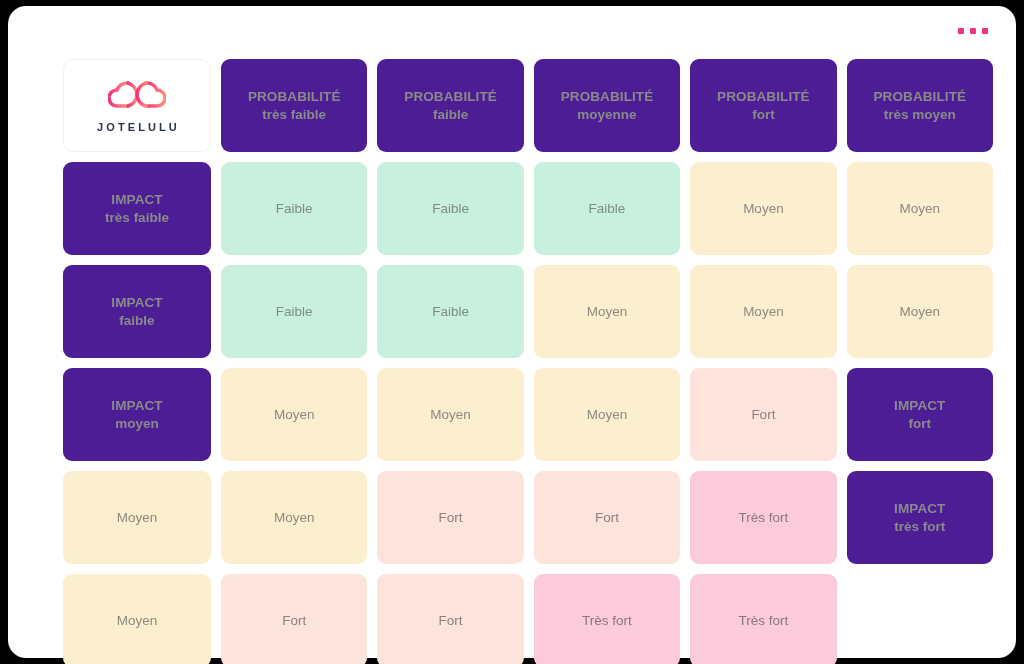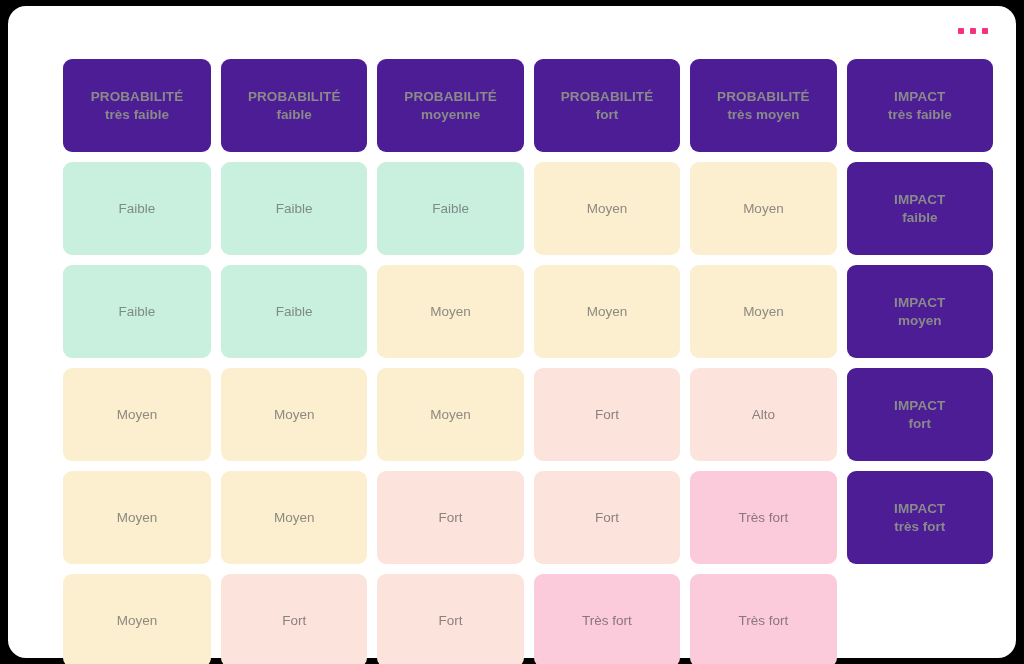--- a/index.html
+++ b/index.html
@@ -117,20 +117,39 @@
   <div class="card">
 
     <div class="more-menu">
       <span class="dot"></span>
       <span class="dot"></span>
       <span class="dot"></span>
     </div>
 
     <div class="matrix" id="matrix">
 
+      <div class="cell logo-cell">
+        <svg class="logo-mark" viewBox="0 0 116 62">
+          <defs>
+            <linearGradient id="cg" x1="0" y1="0" x2="1" y2="0">
+              <stop offset="0%" stop-color="#f4317f"></stop>
+              <stop offset="55%" stop-color="#fa6a7d"></stop>
+              <stop offset="100%" stop-color="#fb9270"></stop>
+            </linearGradient>
+          </defs>
+          <g fill="none" stroke="url(#cg)" stroke-width="7" stroke-linecap="round">
+            <path d="M40 52 H18 A16 16 0 0 1 18 20 A23 23 0 0 1 40 6"></path>
+            <path d="M76 52 H98 A16 16 0 0 0 98 20 A23 23 0 0 0 76 6"></path>
+            <path d="M40 6 A25 26 0 0 1 58 30 A25 26 0 0 1 40 52"></path>
+            <path d="M76 6 A25 26 0 0 0 58 30 A25 26 0 0 0 76 52"></path>
+            <path d="M40 52 H76"></path>
+          </g>
+        </svg>
+        <div class="logo-word">JOTELULU</div>
+      </div>
 
     <div class="cell head-cell">
           <div class="t1">PROBABILITÉ</div>
           <div class="t2">très faible</div>
         </div>
         <div class="cell head-cell">
           <div class="t1">PROBABILITÉ</div>
           <div class="t2">faible</div>
         </div>
         <div class="cell head-cell">
@@ -191,23 +210,20 @@
           <span>Moyen</span>
         </div>
         <div class="cell val-cell lvl-moyen">
           <span>Moyen</span>
         </div>
         <div class="cell val-cell lvl-moyen">
           <span>Moyen</span>
         </div>
         <div class="cell val-cell lvl-fort">
           <span>Fort</span>
-        </div>
-        <div class="cell val-cell lvl-fort">
-          <span>Alto</span>
         </div>
         <div class="cell head-cell">
           <div class="t1">IMPACT</div>
           <div class="t2">fort</div>
         </div>
         <div class="cell val-cell lvl-moyen">
           <span>Moyen</span>
         </div>
         <div class="cell val-cell lvl-moyen">
           <span>Moyen</span>

